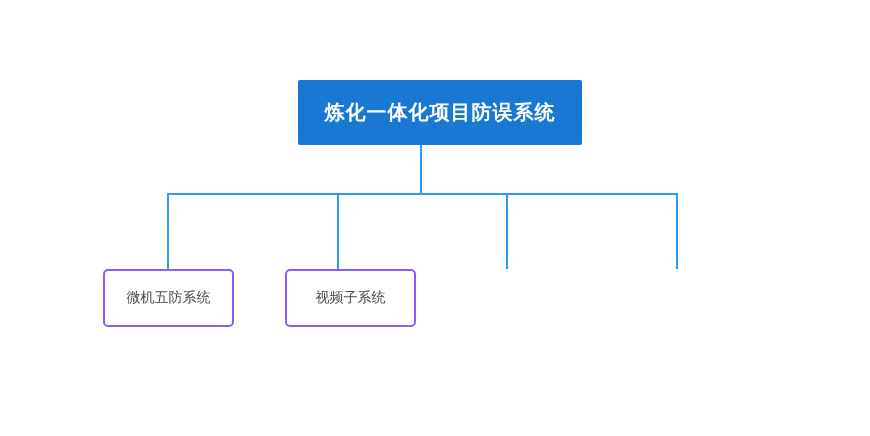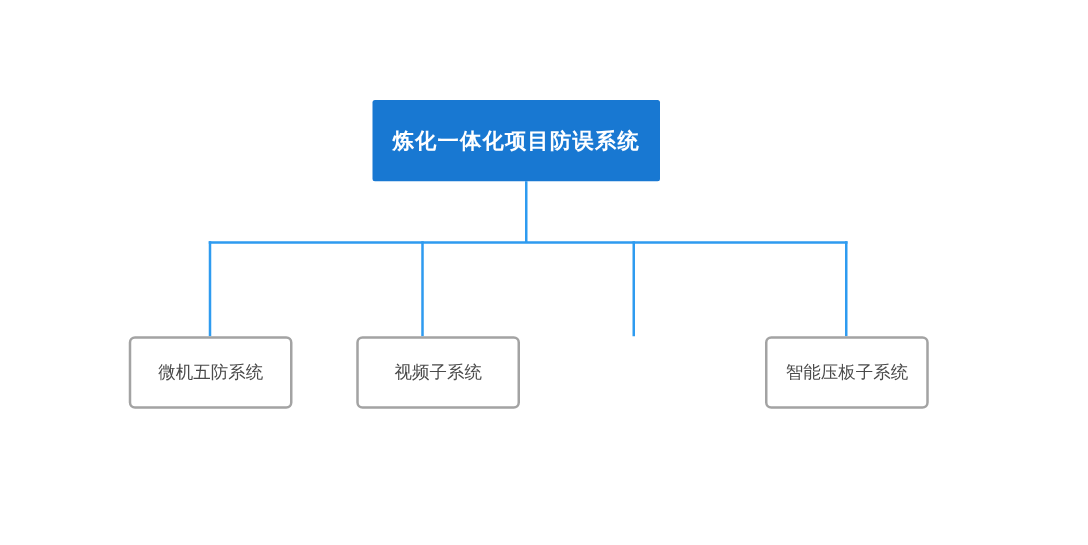--- a/index.html
+++ b/index.html
@@ -19,36 +19,36 @@
     position: absolute;
     display: flex;
     align-items: center;
     justify-content: center;
     text-align: center;
   }
 
   .node.root {
     left: 298px;
     top: 80px;
-    width: 230px;
+    width: 284px;
     height: 65px;
     background: #1878d2;
     border-radius: 2px;
     color: #ffffff;
-    font-size: 17px;
+    font-size: 20px;
     font-weight: bold;
     letter-spacing: 1px;
   }
 
   .node.child {
     top: 269px;
     width: 131px;
     height: 58px;
     background: #ffffff;
-    border: 2px solid #a3a3a3;
+    border: 2px solid #8b5cf6;
     border-radius: 5px;
     color: #4a4a4a;
     font-size: 14px;
   }
 
   .child-1 { left: 103px; }
   .child-2 { left: 273px; margin-left: 12px; }
   .child-3 { left: 442px; }
   .child-4 { left: 612px; }
 
@@ -85,17 +85,14 @@
 
   <div class="node child child-1">
     <span>微机五防系统</span>
   </div>
 
   <div class="node child child-2">
     <span>视频子系统</span>
   </div>
 
 
-  <div class="node child child-4">
-    <span>智能压板子系统</span>
-  </div>
 
 </div>
 
 </body></html>

